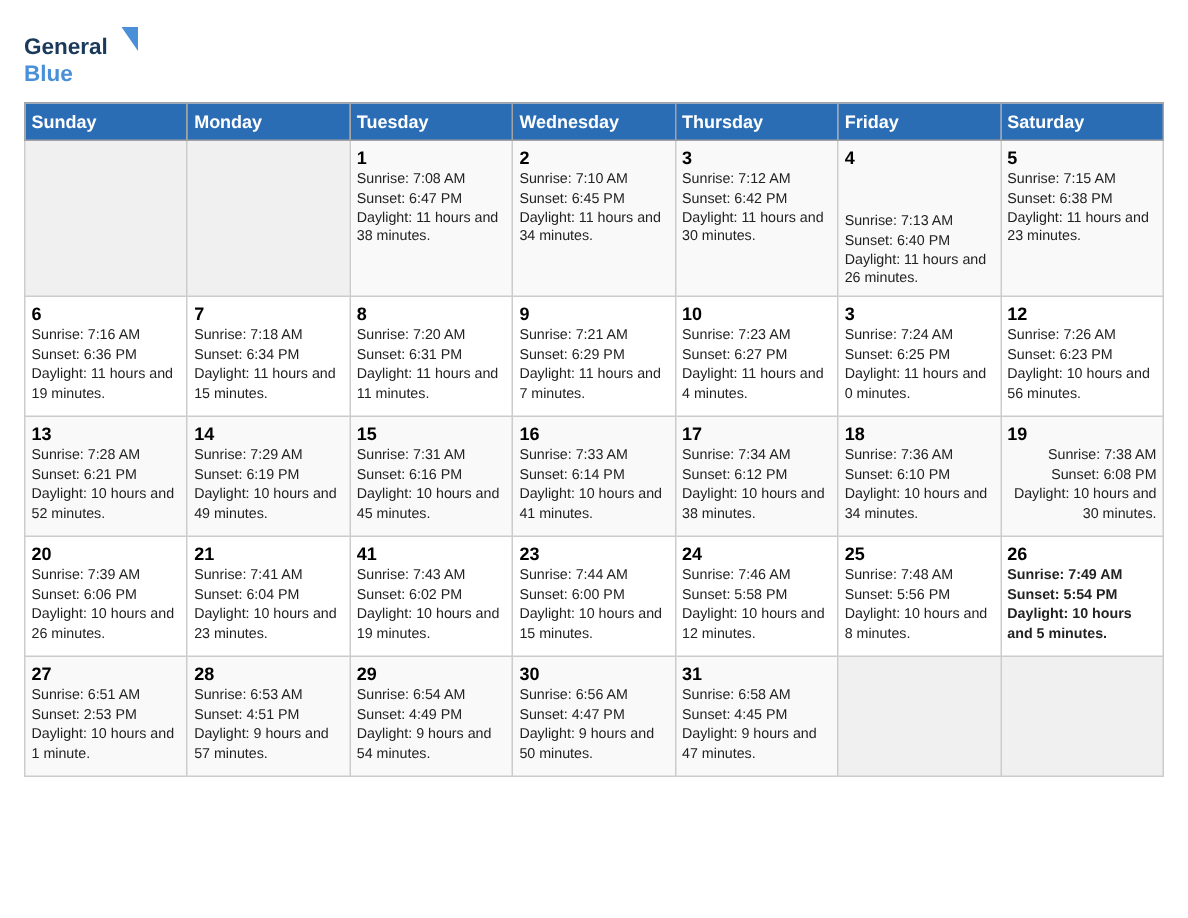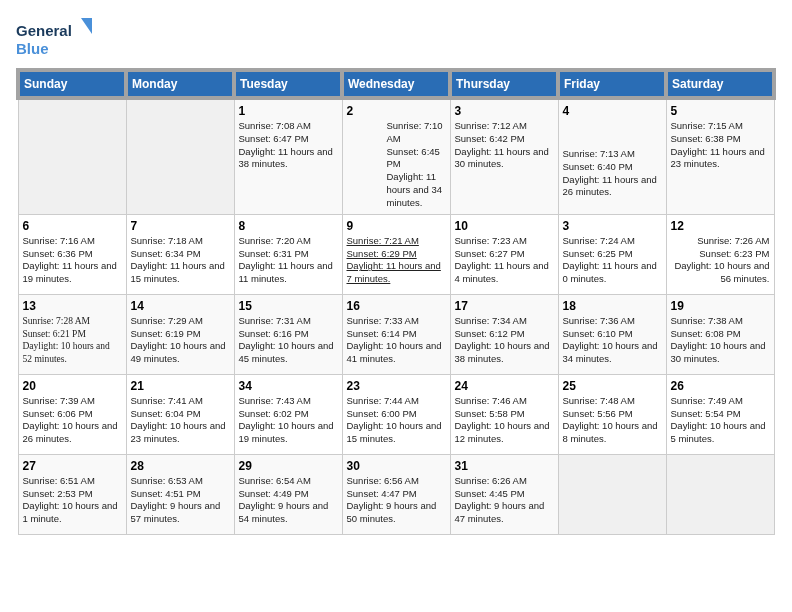--- a/index.html
+++ b/index.html
@@ -37,21 +37,21 @@
       border-collapse: collapse;
       font-size: 10.5px;
     }
     thead tr th {
       background-color: #2a6db5;
       color: #fff;
       padding: 5px 4px;
       text-align: left;
       font-size: 12px;
       font-weight: bold;
-      border: 4px solid #a3a3a3;
+      border: 1px solid #a3a3a3;
     }
     tbody tr td {
       border: 1px solid #ccc;
       vertical-align: top;
       padding: 4px;
       height: 80px;
       width: 108px;
     }
     tbody tr:nth-child(odd) td {
       background-color: #f9f9f9;
@@ -106,21 +106,21 @@
         <td class="empty"></td>
         <td class="empty"></td>
         <td>
           <span class="day-num">1</span>
           <div class="day-detail" style="white-space: pre-line;">Sunrise: 7:08 AM
 Sunset: 6:47 PM
 Daylight: 11 hours and 38 minutes.</div>
         </td>
         <td>
           <span class="day-num">2</span>
-          <div class="day-detail" style="white-space: pre-line; margin-left: 40px;">Sunrise: 7:10 AM
+          <div class="day-detail" style="white-space: pre-line;">Sunrise: 7:10 AM
 Sunset: 6:45 PM
 Daylight: 11 hours and 34 minutes.</div>
         </td>
         <td>
           <span class="day-num">3</span>
           <div class="day-detail" style="white-space: pre-line;">Sunrise: 7:12 AM
 Sunset: 6:42 PM
 Daylight: 11 hours and 30 minutes.</div>
         </td>
         <td>
@@ -150,47 +150,47 @@
 Daylight: 11 hours and 15 minutes.</div>
         </td>
         <td>
           <span class="day-num">8</span>
           <div class="day-detail" style="white-space: pre-line;">Sunrise: 7:20 AM
 Sunset: 6:31 PM
 Daylight: 11 hours and 11 minutes.</div>
         </td>
         <td>
           <span class="day-num">9</span>
-          <div class="day-detail" style="white-space: pre-line; text-decoration: underline;">Sunrise: 7:21 AM
+          <div class="day-detail" style="white-space: pre-line;">Sunrise: 7:21 AM
 Sunset: 6:29 PM
 Daylight: 11 hours and 7 minutes.</div>
         </td>
         <td>
           <span class="day-num">10</span>
           <div class="day-detail" style="white-space: pre-line;">Sunrise: 7:23 AM
 Sunset: 6:27 PM
 Daylight: 11 hours and 4 minutes.</div>
         </td>
         <td>
           <span class="day-num">3</span>
           <div class="day-detail" style="white-space: pre-line;">Sunrise: 7:24 AM
 Sunset: 6:25 PM
 Daylight: 11 hours and 0 minutes.</div>
         </td>
         <td>
           <span class="day-num">12</span>
-          <div class="day-detail" style="white-space: pre-line; text-align: right;">Sunrise: 7:26 AM
+          <div class="day-detail" style="white-space: pre-line;">Sunrise: 7:26 AM
 Sunset: 6:23 PM
 Daylight: 10 hours and 56 minutes.</div>
         </td>
       </tr>
       <tr>
         <td>
           <span class="day-num">13</span>
-          <div class="day-detail" style="white-space: pre-line; font-family: Liberation Serif, serif;">Sunrise: 7:28 AM
+          <div class="day-detail" style="white-space: pre-line;">Sunrise: 7:28 AM
 Sunset: 6:21 PM
 Daylight: 10 hours and 52 minutes.</div>
         </td>
         <td>
           <span class="day-num">14</span>
           <div class="day-detail" style="white-space: pre-line;">Sunrise: 7:29 AM
 Sunset: 6:19 PM
 Daylight: 10 hours and 49 minutes.</div>
         </td>
         <td>
@@ -212,40 +212,40 @@
 Daylight: 10 hours and 38 minutes.</div>
         </td>
         <td>
           <span class="day-num">18</span>
           <div class="day-detail" style="white-space: pre-line;">Sunrise: 7:36 AM
 Sunset: 6:10 PM
 Daylight: 10 hours and 34 minutes.</div>
         </td>
         <td>
           <span class="day-num">19</span>
-          <div class="day-detail" style="white-space: pre-line;">Sunrise: 7:38 AM
+          <div class="day-detail" style="white-space: pre-line; text-align: right;">Sunrise: 7:38 AM
 Sunset: 6:08 PM
 Daylight: 10 hours and 30 minutes.</div>
         </td>
       </tr>
       <tr>
         <td>
           <span class="day-num">20</span>
           <div class="day-detail" style="white-space: pre-line;">Sunrise: 7:39 AM
 Sunset: 6:06 PM
 Daylight: 10 hours and 26 minutes.</div>
         </td>
         <td>
           <span class="day-num">21</span>
           <div class="day-detail" style="white-space: pre-line;">Sunrise: 7:41 AM
 Sunset: 6:04 PM
 Daylight: 10 hours and 23 minutes.</div>
         </td>
         <td>
-          <span class="day-num">34</span>
+          <span class="day-num">41</span>
           <div class="day-detail" style="white-space: pre-line;">Sunrise: 7:43 AM
 Sunset: 6:02 PM
 Daylight: 10 hours and 19 minutes.</div>
         </td>
         <td>
           <span class="day-num">23</span>
           <div class="day-detail" style="white-space: pre-line;">Sunrise: 7:44 AM
 Sunset: 6:00 PM
 Daylight: 10 hours and 15 minutes.</div>
         </td>
@@ -256,21 +256,21 @@
 Daylight: 10 hours and 12 minutes.</div>
         </td>
         <td>
           <span class="day-num">25</span>
           <div class="day-detail" style="white-space: pre-line;">Sunrise: 7:48 AM
 Sunset: 5:56 PM
 Daylight: 10 hours and 8 minutes.</div>
         </td>
         <td>
           <span class="day-num">26</span>
-          <div class="day-detail" style="white-space: pre-line;">Sunrise: 7:49 AM
+          <div class="day-detail" style="white-space: pre-line; font-weight: bold;">Sunrise: 7:49 AM
 Sunset: 5:54 PM
 Daylight: 10 hours and 5 minutes.</div>
         </td>
       </tr>
       <tr>
         <td>
           <span class="day-num">27</span>
           <div class="day-detail" style="white-space: pre-line;">Sunrise: 6:51 AM
 Sunset: 2:53 PM
 Daylight: 10 hours and 1 minute.</div>
@@ -288,21 +288,21 @@
 Daylight: 9 hours and 54 minutes.</div>
         </td>
         <td>
           <span class="day-num">30</span>
           <div class="day-detail" style="white-space: pre-line;">Sunrise: 6:56 AM
 Sunset: 4:47 PM
 Daylight: 9 hours and 50 minutes.</div>
         </td>
         <td>
           <span class="day-num">31</span>
-          <div class="day-detail" style="white-space: pre-line;">Sunrise: 6:26 AM
+          <div class="day-detail" style="white-space: pre-line;">Sunrise: 6:58 AM
 Sunset: 4:45 PM
 Daylight: 9 hours and 47 minutes.</div>
         </td>
         <td class="empty"></td>
         <td class="empty"></td>
       </tr>
     </tbody>
 </table>
 
 </body></html>

